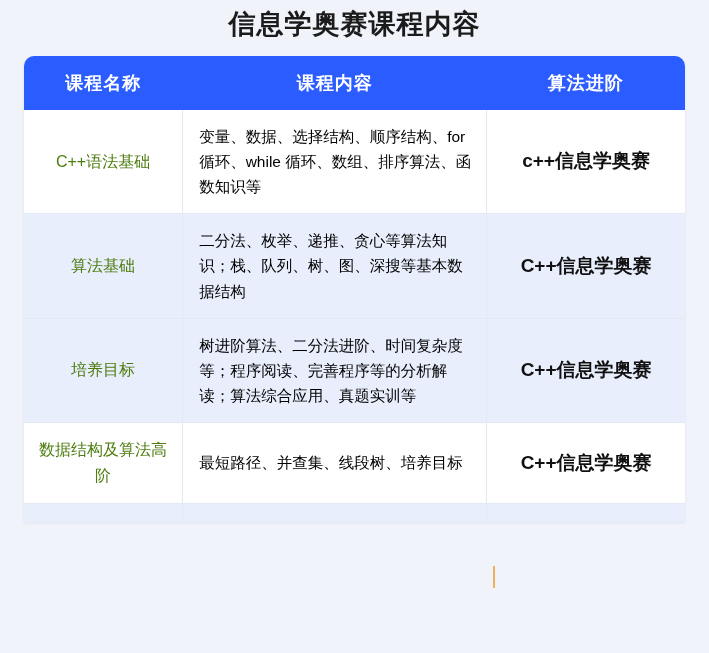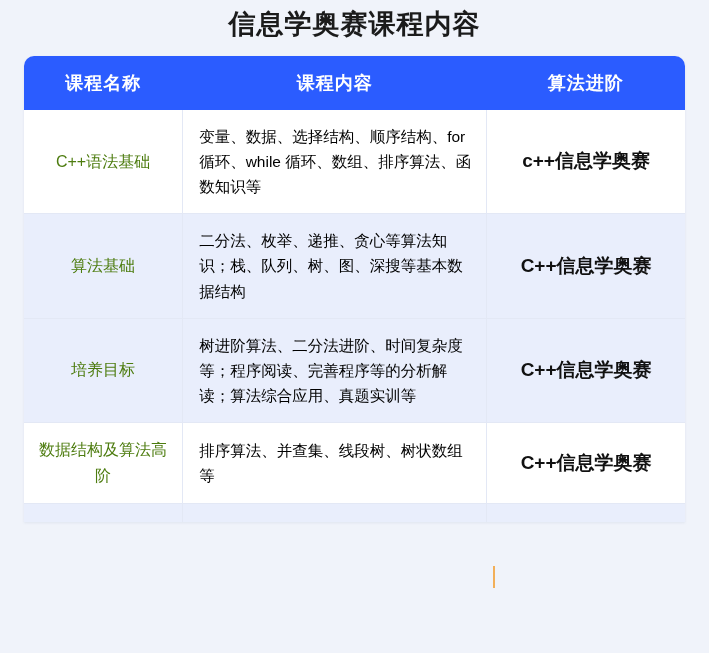--- a/index.html
+++ b/index.html
@@ -135,21 +135,21 @@
           <td class="content">二分法、枚举、递推、贪心等算法知识；栈、队列、树、图、深搜等基本数据结构</td>
           <td class="goal">C++信息学奥赛</td>
         </tr>
         <tr class="alt">
           <td class="name">培养目标</td>
           <td class="content">树进阶算法、二分法进阶、时间复杂度等；程序阅读、完善程序等的分析解读；算法综合应用、真题实训等</td>
           <td class="goal">C++信息学奥赛</td>
         </tr>
         <tr>
           <td class="name">数据结构及算法高阶</td>
-          <td class="content">排序算法、并查集、线段树、树状数组等</td>
+          <td class="content">最短路径、并查集、线段树、培养目标</td>
           <td class="goal">C++信息学奥赛</td>
         </tr>
         <tr class="alt partial">
           <td class="name"></td>
           <td class="content"></td>
           <td class="goal"></td>
         </tr>
       </tbody>
     </table>
   </div>

